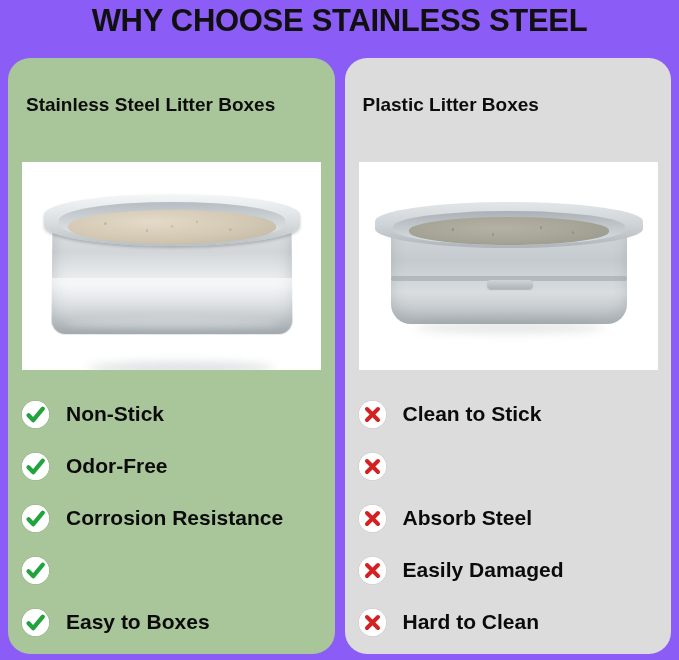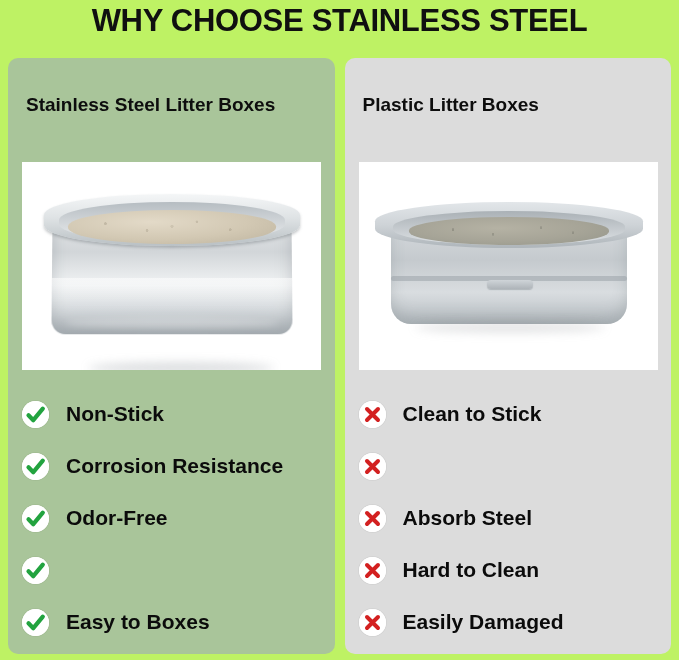--- a/index.html
+++ b/index.html
@@ -10,21 +10,21 @@
   body {
     width: 679px;
     height: 660px;
     font-family: "Liberation Sans", sans-serif;
     overflow: hidden;
   }
   .page {
     position: relative;
     width: 679px;
     height: 660px;
-    background: #bef264;
+    background: #8b5cf6;
     box-sizing: border-box;
   }
   .headline {
     position: absolute;
     top: 2px;
     left: 0;
     width: 679px;
     text-align: center;
     font-size: 31px;
     font-weight: bold;
@@ -39,21 +39,21 @@
     left: 8px;
     width: 663px;
     height: 596px;
     display: flex;
     gap: 10px;
   }
   .panel {
     position: relative;
     width: 327px;
     height: 596px;
-    border-radius: 10px;
+    border-radius: 22px;
     box-sizing: border-box;
     overflow: hidden;
   }
   .panel-left {
     background: #a9c59a;
   }
   .panel-right {
     background: #dcdcdc;
   }
   .panel-title {
@@ -315,31 +315,31 @@
           <span class="feature-label">Non-Stick</span>
         </div>
 
         <div class="feature">
           <span class="badge">
             <svg width="27" height="27" viewBox="0 0 27 27">
               <circle cx="13.5" cy="13.5" r="13.5" fill="#ffffff"></circle>
               <path d="M6.5 14.2 L11.3 19.2 L20.8 7.6" fill="none" stroke="#22a33f" stroke-width="4.2" stroke-linecap="round" stroke-linejoin="round"></path>
             </svg>
           </span>
+          <span class="feature-label">Odor-Free</span>
+        </div>
+
+        <div class="feature">
+          <span class="badge">
+            <svg width="27" height="27" viewBox="0 0 27 27">
+              <circle cx="13.5" cy="13.5" r="13.5" fill="#ffffff"></circle>
+              <path d="M6.5 14.2 L11.3 19.2 L20.8 7.6" fill="none" stroke="#22a33f" stroke-width="4.2" stroke-linecap="round" stroke-linejoin="round"></path>
+            </svg>
+          </span>
           <span class="feature-label">Corrosion Resistance</span>
-        </div>
-
-        <div class="feature">
-          <span class="badge">
-            <svg width="27" height="27" viewBox="0 0 27 27">
-              <circle cx="13.5" cy="13.5" r="13.5" fill="#ffffff"></circle>
-              <path d="M6.5 14.2 L11.3 19.2 L20.8 7.6" fill="none" stroke="#22a33f" stroke-width="4.2" stroke-linecap="round" stroke-linejoin="round"></path>
-            </svg>
-          </span>
-          <span class="feature-label">Odor-Free</span>
         </div>
 
         <div class="feature">
           <span class="badge">
             <svg width="27" height="27" viewBox="0 0 27 27">
               <circle cx="13.5" cy="13.5" r="13.5" fill="#ffffff"></circle>
               <path d="M6.5 14.2 L11.3 19.2 L20.8 7.6" fill="none" stroke="#22a33f" stroke-width="4.2" stroke-linecap="round" stroke-linejoin="round"></path>
             </svg>
           </span>
         </div>
@@ -403,30 +403,30 @@
           <span class="feature-label">Absorb Steel</span>
         </div>
 
         <div class="feature">
           <span class="badge">
             <svg width="27" height="27" viewBox="0 0 27 27">
               <circle cx="13.5" cy="13.5" r="13.5" fill="#ffffff"></circle>
               <path d="M8 8 L19 19 M19 8 L8 19" fill="none" stroke="#d32020" stroke-width="4" stroke-linecap="round"></path>
             </svg>
           </span>
+          <span class="feature-label">Easily Damaged</span>
+        </div>
+
+        <div class="feature">
+          <span class="badge">
+            <svg width="27" height="27" viewBox="0 0 27 27">
+              <circle cx="13.5" cy="13.5" r="13.5" fill="#ffffff"></circle>
+              <path d="M8 8 L19 19 M19 8 L8 19" fill="none" stroke="#d32020" stroke-width="4" stroke-linecap="round"></path>
+            </svg>
+          </span>
           <span class="feature-label">Hard to Clean</span>
-        </div>
-
-        <div class="feature">
-          <span class="badge">
-            <svg width="27" height="27" viewBox="0 0 27 27">
-              <circle cx="13.5" cy="13.5" r="13.5" fill="#ffffff"></circle>
-              <path d="M8 8 L19 19 M19 8 L8 19" fill="none" stroke="#d32020" stroke-width="4" stroke-linecap="round"></path>
-            </svg>
-          </span>
-          <span class="feature-label">Easily Damaged</span>
         </div>
 
       </div>
     </div>
 
   </div>
 </div>
 
 </body></html>

